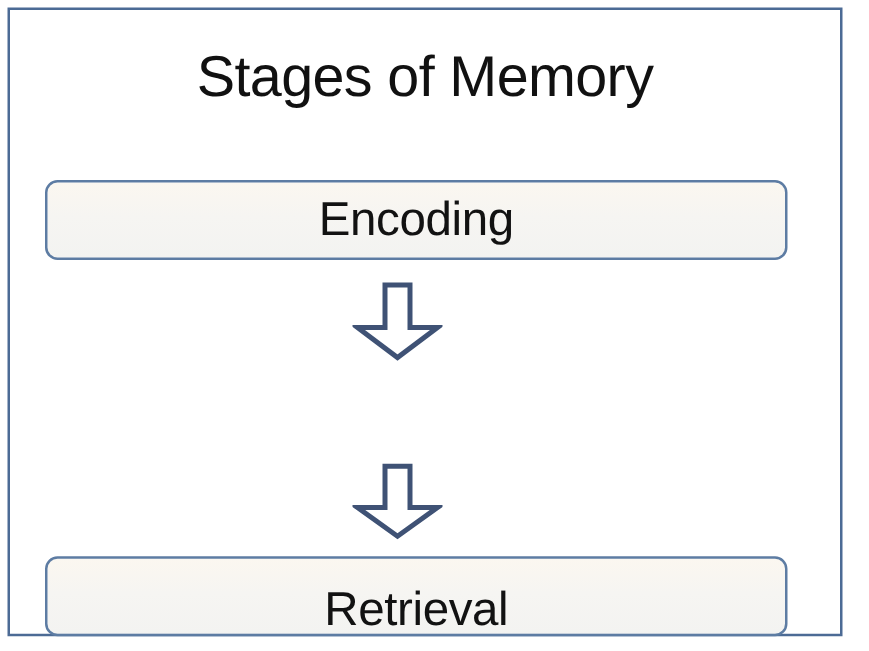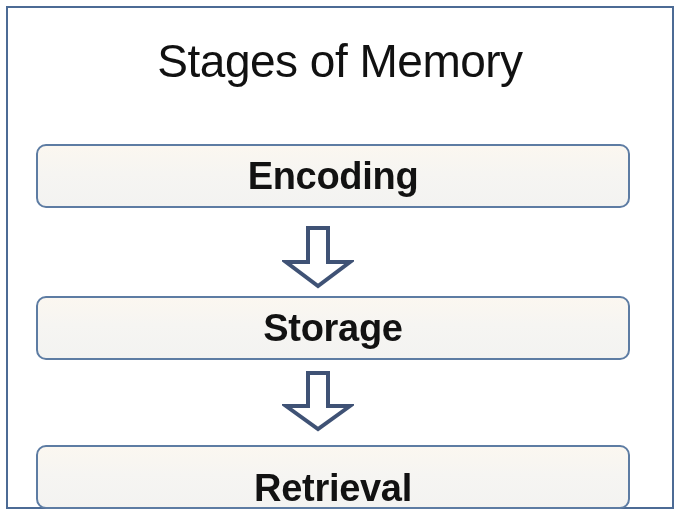--- a/index.html
+++ b/index.html
@@ -52,21 +52,21 @@
     background: linear-gradient(180deg, #fbf7f0 0%, #f6f5f2 45%, #f3f3f1 100%);
     display: flex;
     align-items: center;
     justify-content: center;
   }
 
   .stage-label {
     font-size: 38px;
     line-height: 1;
     color: #121212;
-    font-weight: 700;
+    font-weight: 400;
     letter-spacing: -0.3px;
     white-space: nowrap;
   }
 
   #stage-box-0 { top: 136px; }
   #stage-box-1 { top: 288px; }
   #stage-box-2 { top: 437px; align-items: flex-end; }
 
   .flow-arrow {
     position: absolute;
@@ -100,23 +100,20 @@
   <div class="stage-box" id="stage-box-0">
     <span class="stage-label">Encoding</span>
   </div>
 
   <div class="flow-arrow" id="flow-arrow-0">
     <svg viewBox="0 0 72 64" preserveAspectRatio="none" aria-hidden="true">
       <polygon class="arrow-shape" points="26,3 46,3 46,37 68,37 36,61 4,37 26,37"></polygon>
     </svg>
   </div>
 
-  <div class="stage-box" id="stage-box-1">
-    <span class="stage-label">Storage</span>
-  </div>
 
   <div class="flow-arrow" id="flow-arrow-1">
     <svg viewBox="0 0 72 62" preserveAspectRatio="none" aria-hidden="true">
       <polygon class="arrow-shape" points="26,3 46,3 46,36 68,36 36,59 4,36 26,36"></polygon>
     </svg>
   </div>
 
   <div class="stage-box" id="stage-box-2">
     <span class="stage-label">Retrieval</span>
   </div>

